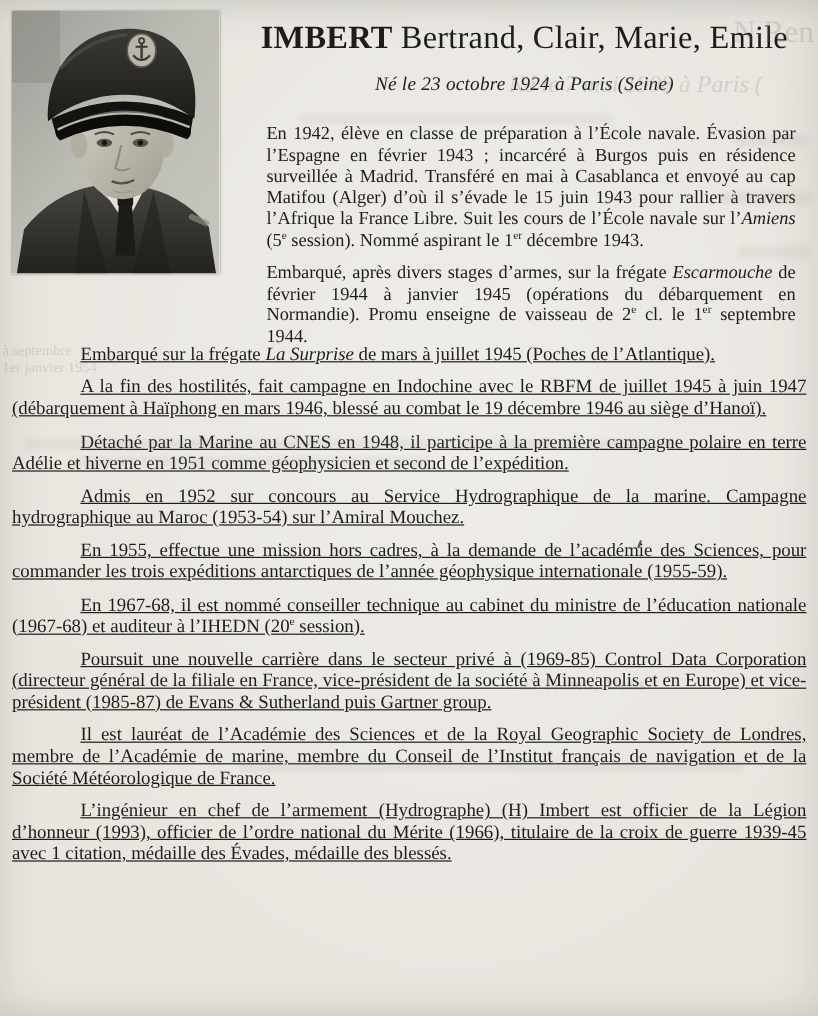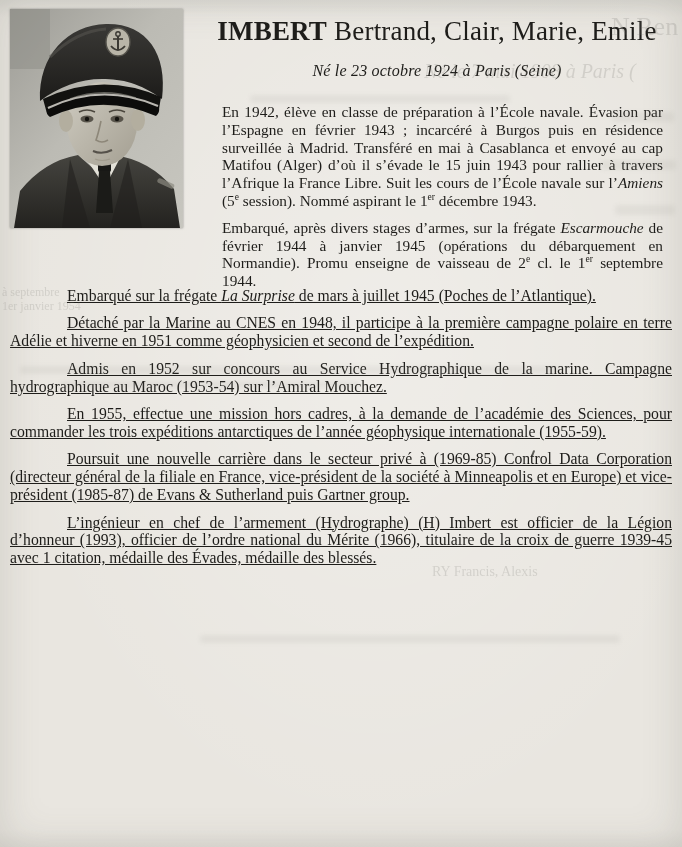--- a/index.html
+++ b/index.html
@@ -130,24 +130,27 @@
     <div class="subtitle">Né le 23 octobre 1924 à Paris (Seine)</div>
   </div>
 
   <div class="col">
       <p><span>En 1942, élève en classe de préparation à l’École navale. Évasion par l’Espagne en février 1943 ; incarcéré à Burgos puis en résidence surveillée à Madrid. Transféré en mai à Casablanca et envoyé au cap Matifou (Alger) d’où il s’évade le 15 juin 1943 pour rallier à travers l’Afrique la France Libre. Suit les cours de l’École navale sur l’</span><span class="it">Amiens</span><span> (5</span><span class="sup">e</span><span> session). Nommé aspirant le 1</span><span class="sup">er</span><span> décembre 1943.</span></p>
       <p><span>Embarqué, après divers stages d’armes, sur la frégate </span><span class="it">Escarmouche</span><span> de février 1944 à janvier 1945 (opérations du débarquement en Normandie). Promu enseigne de vaisseau de 2</span><span class="sup">e</span><span> cl. le 1</span><span class="sup">er</span><span> septembre 1944.</span></p>
     </div>
 
   <div class="bodytext">
       <p><span>Embarqué sur la frégate </span><span class="it">La Surprise</span><span> de mars à juillet 1945 (Poches de l’Atlantique).</span></p>
+      <p><span>A la fin des hostilités, fait campagne en Indochine avec le RBFM de juillet 1945 à juin 1947 (débarquement à Haïphong en mars 1946, blessé au combat le 19 décembre 1946 au siège d’Hanoï).</span></p>
       <p><span>Détaché par la Marine au CNES en 1948, il participe à la première campagne polaire en terre Adélie et hiverne en 1951 comme géophysicien et second de l’expédition.</span></p>
       <p><span>Admis en 1952 sur concours au Service Hydrographique de la marine. Campagne hydrographique au Maroc (1953-54) sur l’Amiral Mouchez.</span></p>
       <p><span>En 1955, effectue une mission hors cadres, à la demande de l’académie des Sciences, pour commander les trois expéditions antarctiques de l’année géophysique internationale (1955-59).</span></p>
+      <p><span>En 1967-68, il est nommé conseiller technique au cabinet du ministre de l’éducation nationale (1967-68) et auditeur à l’IHEDN (20</span><span class="sup">e</span><span> session).</span></p>
       <p><span>Poursuit une nouvelle carrière dans le secteur privé à (1969-85) Control Data Corporation (directeur général de la filiale en France, vice-président de la société à Minneapolis et en Europe) et vice-président (1985-87) de Evans &amp; Sutherland puis Gartner group.</span></p>
+      <p><span>Il est lauréat de l’Académie des Sciences et de la Royal Geographic Society de Londres, membre de l’Académie de marine, membre du Conseil de l’Institut français de navigation et de la Société Météorologique de France.</span></p>
       <p><span>L’ingénieur en chef de l’armement (Hydrographe) (H) Imbert est officier de la Légion d’honneur (1993), officier de l’ordre national du Mérite (1966), titulaire de la croix de guerre 1939-45 avec 1 citation, médaille des Évades, médaille des blessés.</span></p>
     </div>
 
   <div id="ghost-layer">
       <span class="ghost" style="left: 611px; top: 12px; font-size: 26px; font-family: Liberation Serif, serif;">N Ren</span>
       <span class="ghost it" style="left: 424px; top: 60px; font-size: 20px;">Né le 7 mai 1908 à Paris (</span>
       <span class="ghost" style="left: 432px; top: 564px; font-size: 14px;">RY Francis, Alexis</span>
       <span class="ghost" style="left: 2px; top: 285px; font-size: 12px;">à septembre</span>
       <span class="ghost" style="left: 2px; top: 299px; font-size: 12px;">1er janvier 1954</span>
     </div>

